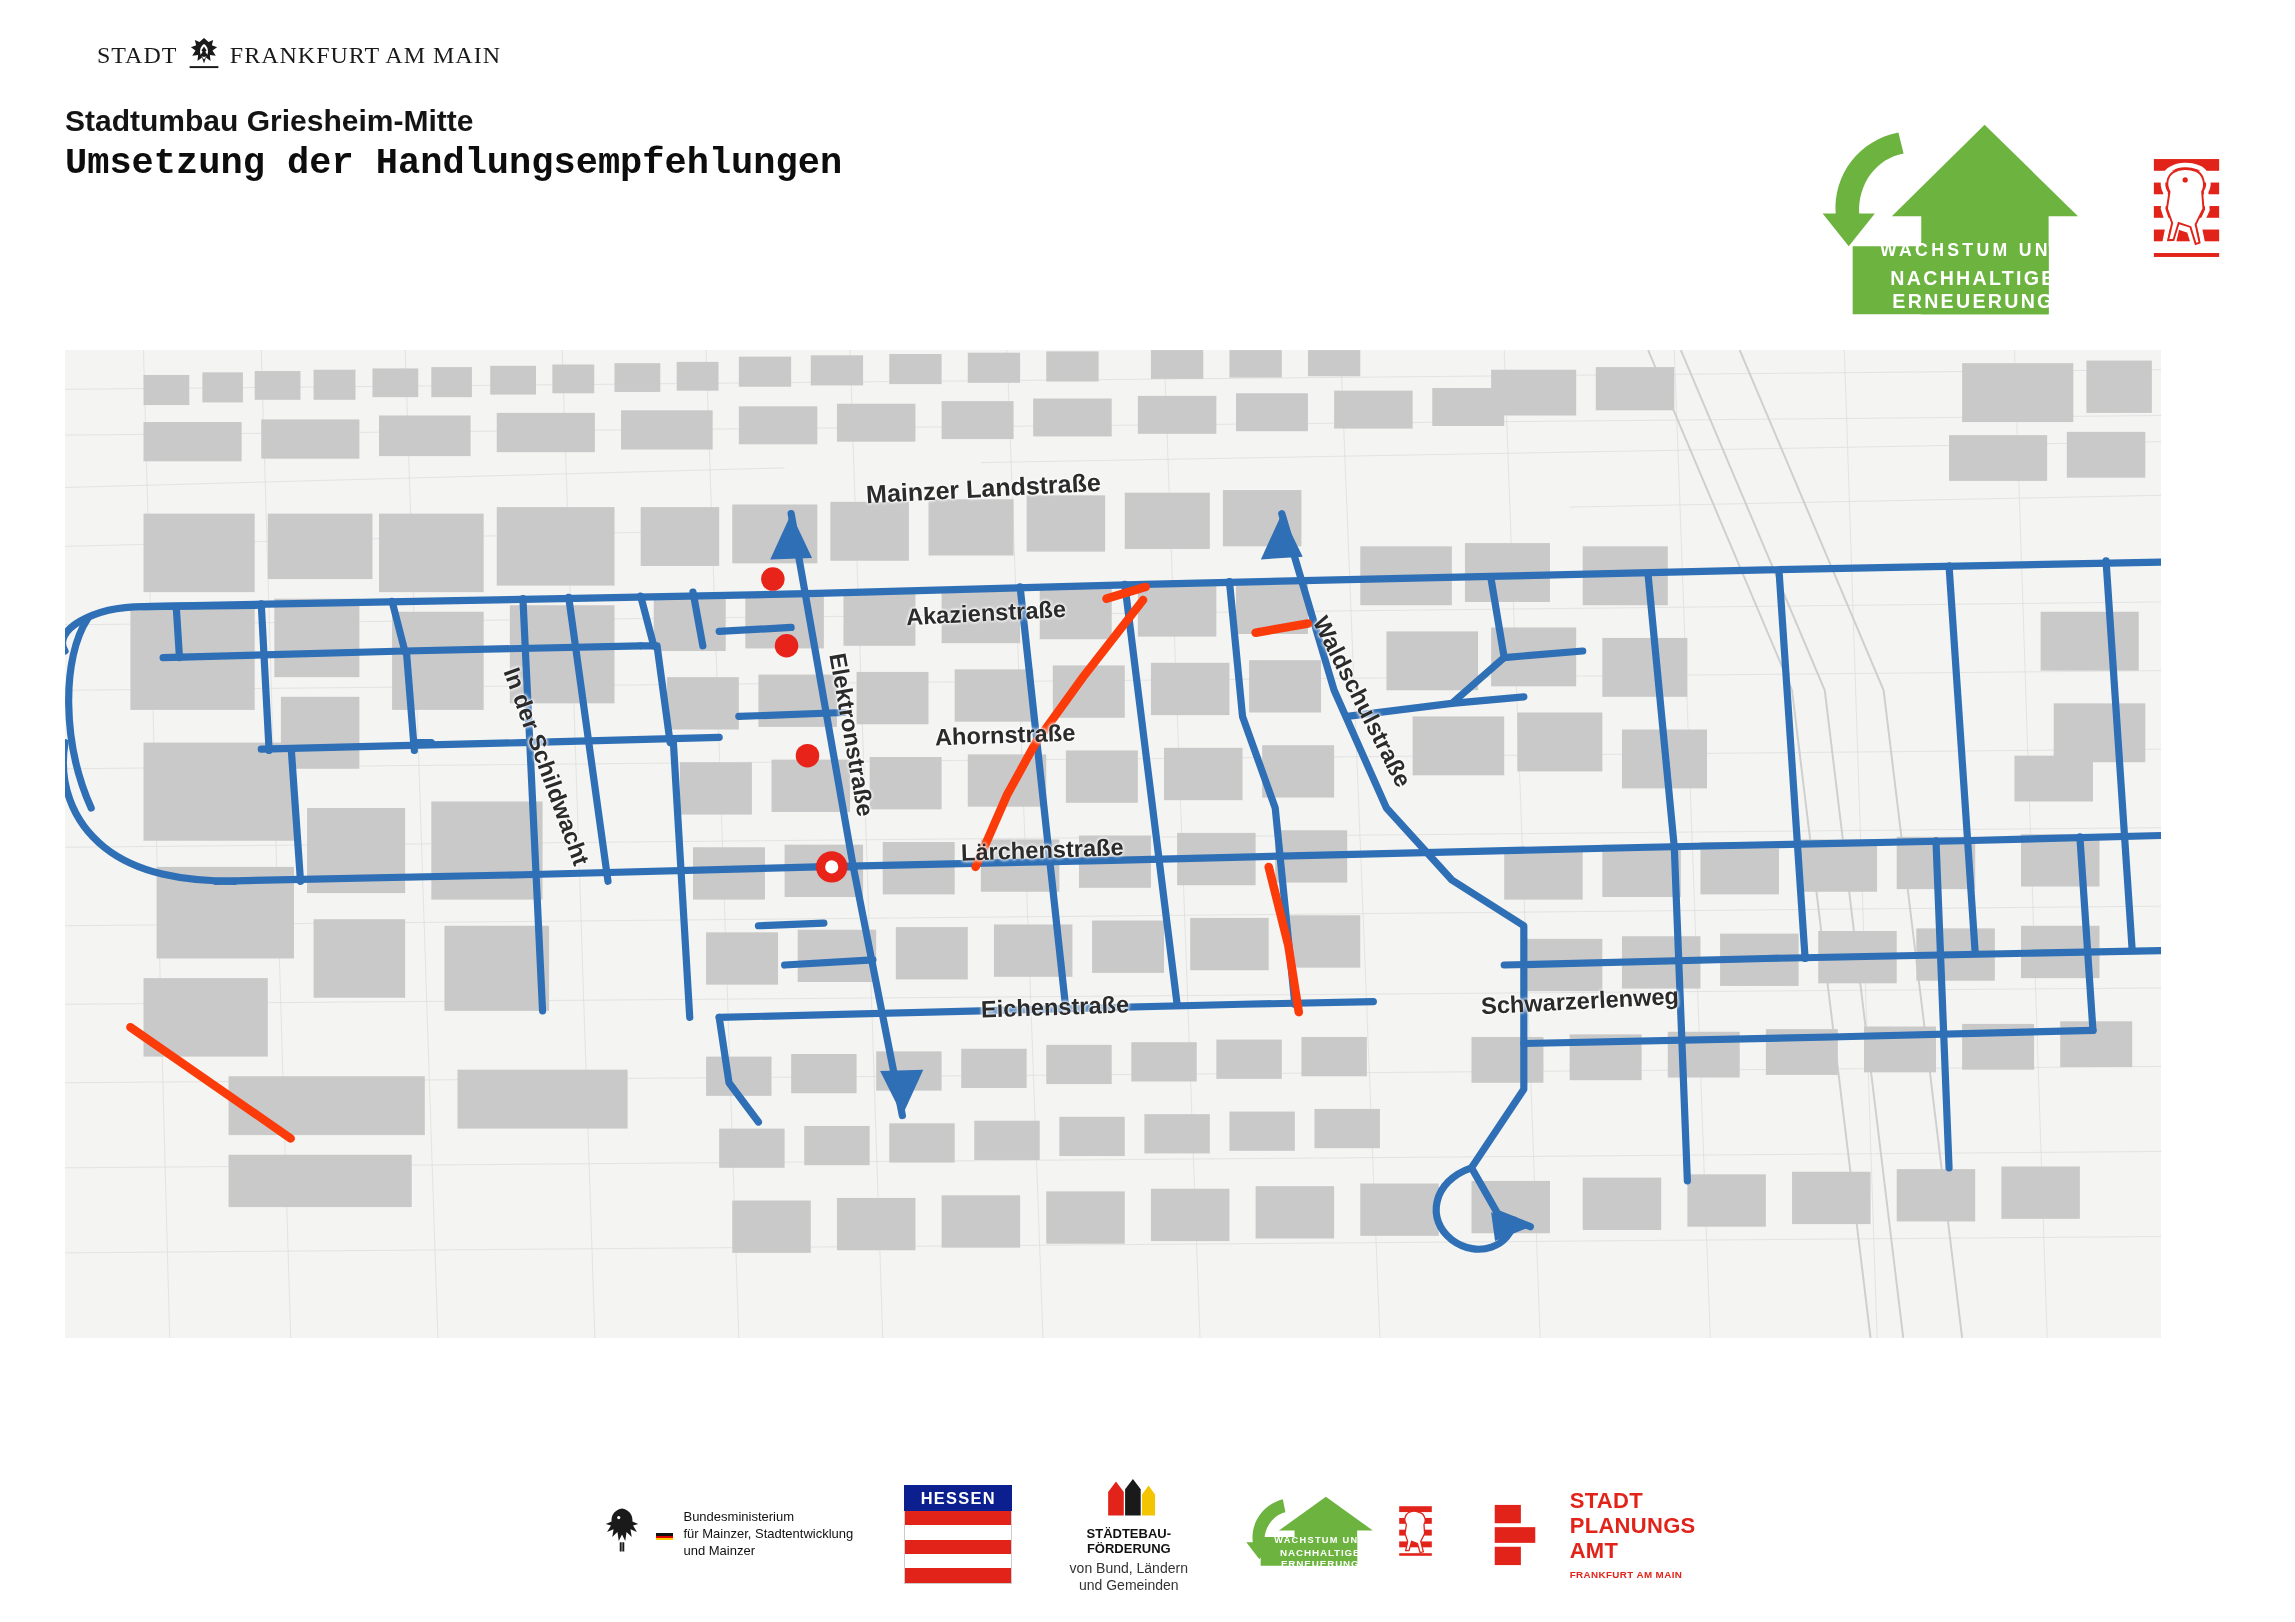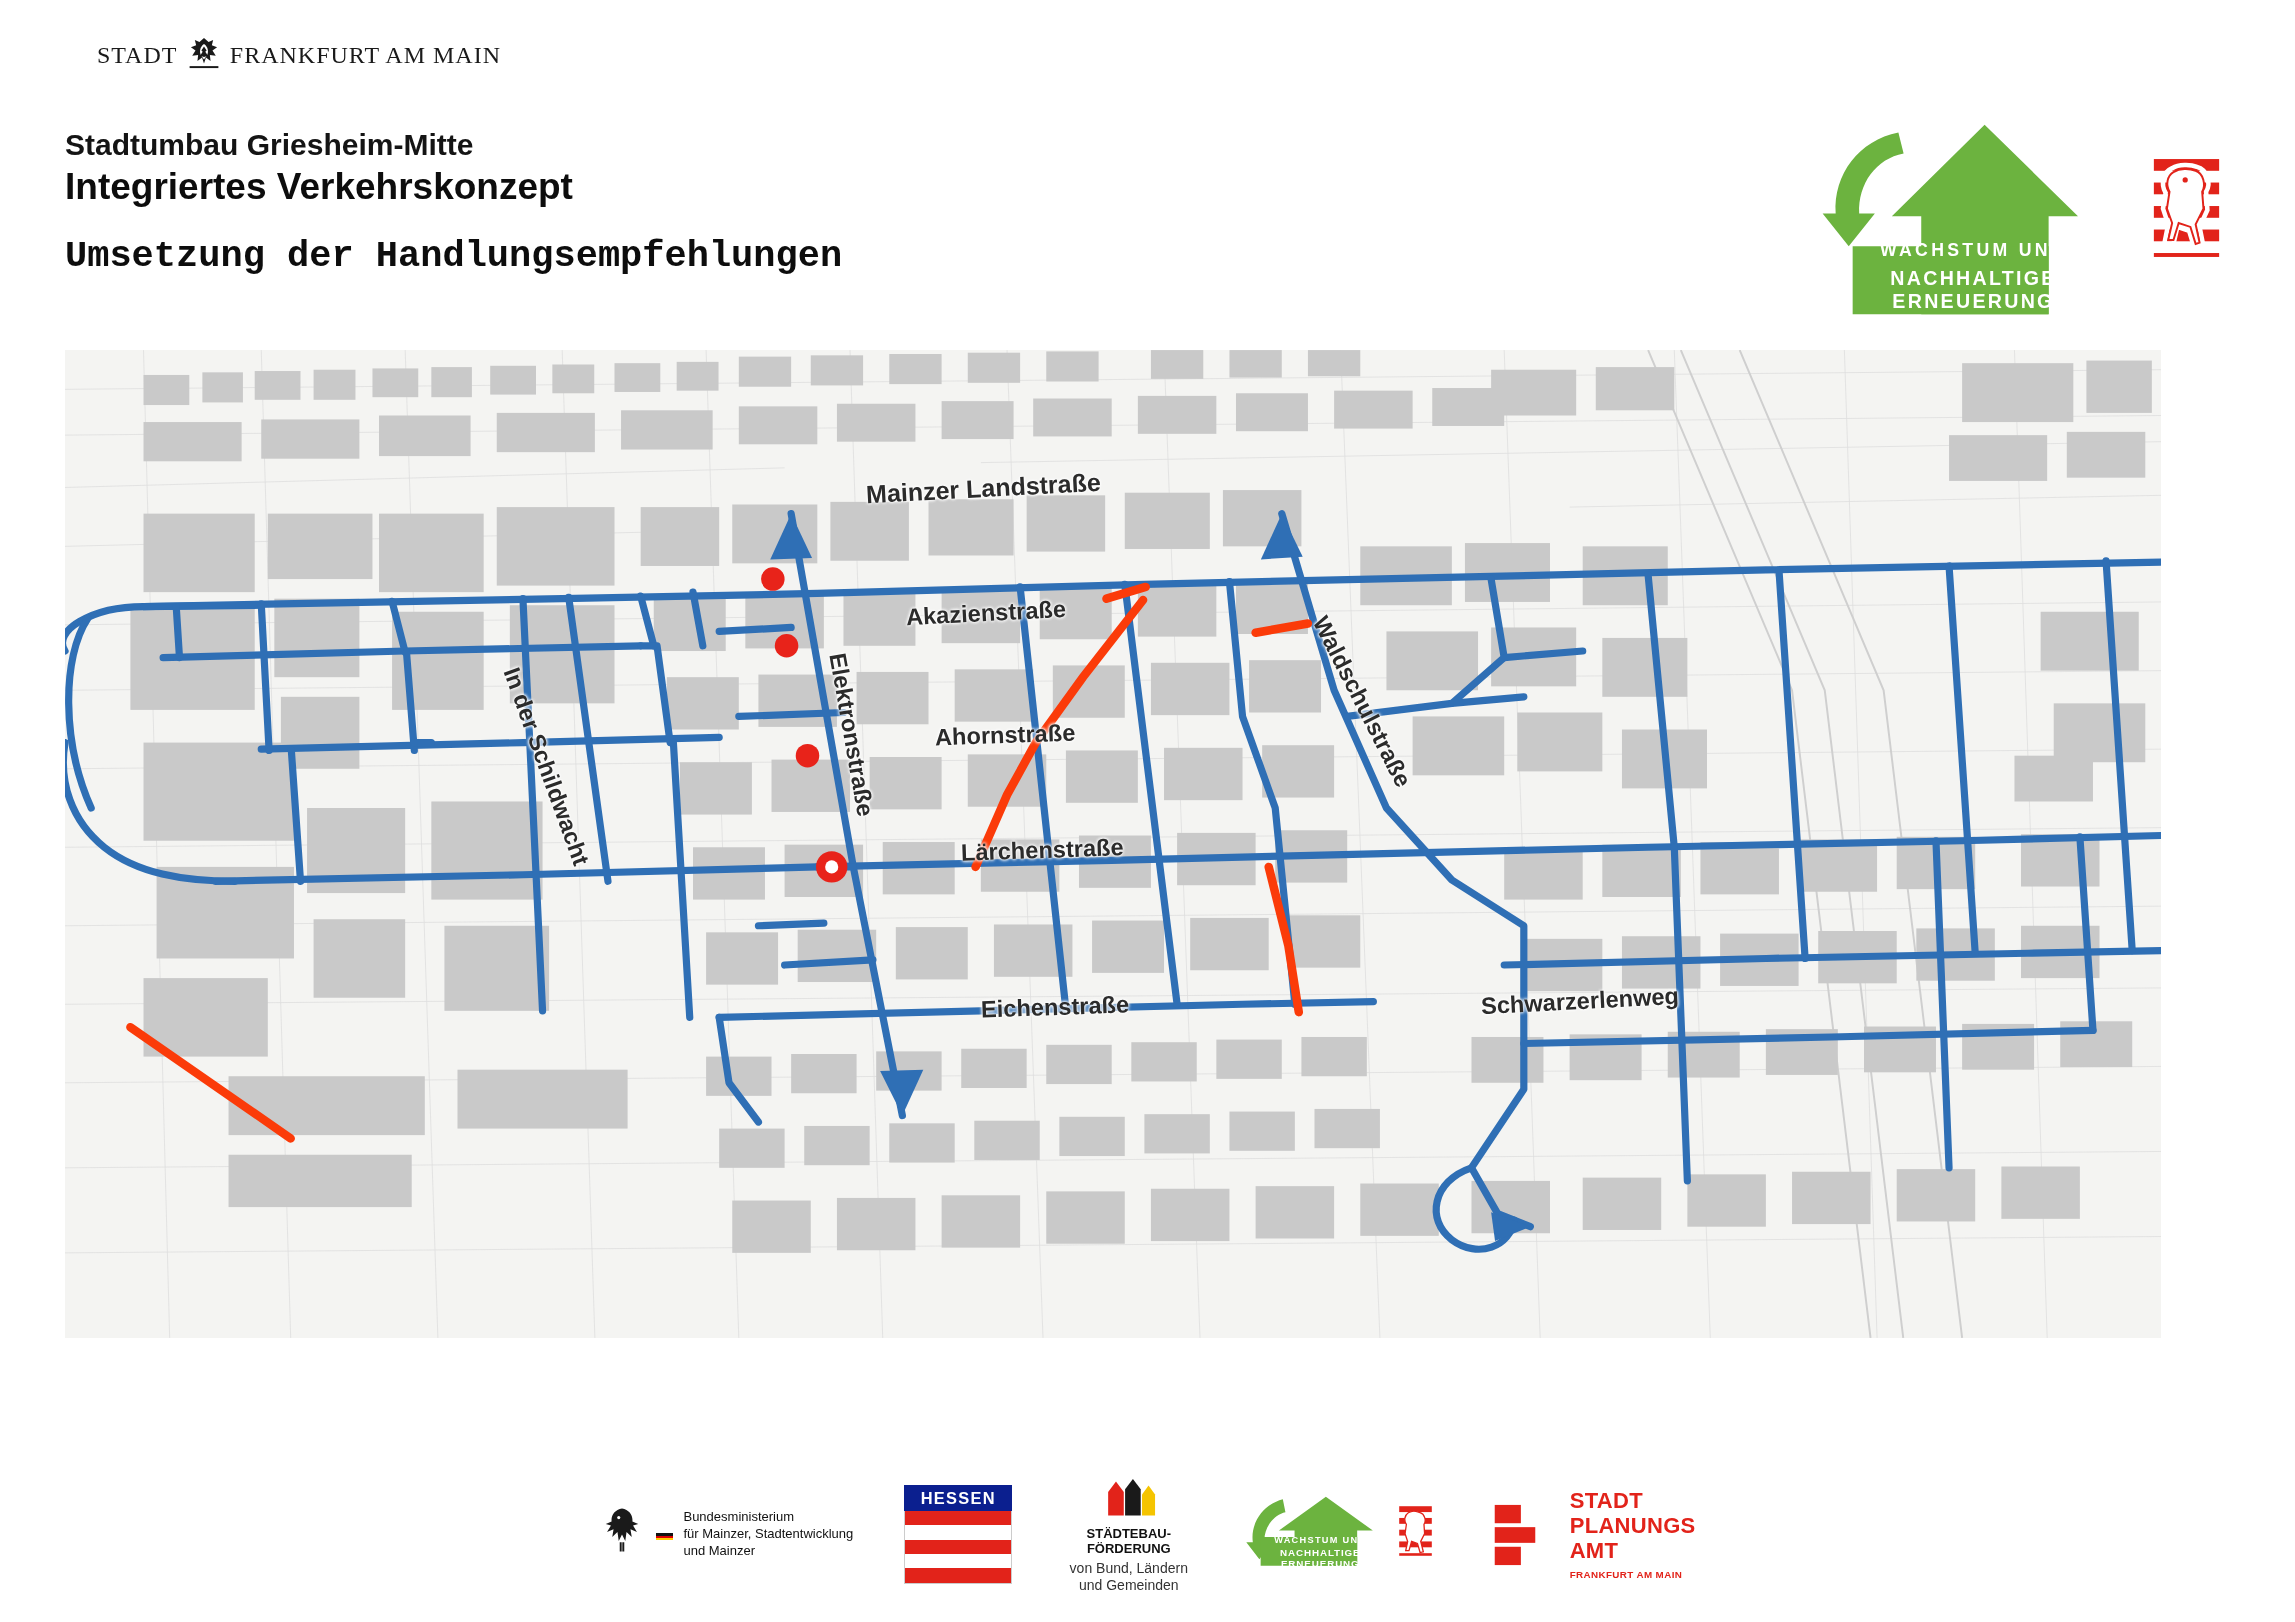--- a/index.html
+++ b/index.html
@@ -36,21 +36,21 @@
   .eagle {
     width: 34px;
     height: 38px;
     flex: 0 0 auto;
   }
 
   
   .head-block {
     position: absolute;
     left: 65px;
-    top: 128px;
+    top: 104px;
     width: 1505px;
   }
   .head-sub {
     font-size: 30px;
     font-weight: bold;
     color: #141414;
     line-height: 1.15;
     margin: 0 0 3.9px 0;
   }
   .head-main {
@@ -184,21 +184,20 @@
     <path d="M26 3 L33 9 L40 6 L38 14 L46 17 L39 22 L44 30 L35 29 L36 38 L29 33 L26 42 L23 33 L16 38 L17 29 L8 30 L13 22 L6 17 L14 14 L12 6 L19 9 Z" fill="#1a1a1a"></path>
     <path d="M26 12 C20 16 18 24 22 30 L26 36 L30 30 C34 24 32 16 26 12 Z" fill="#ffffff"></path>
     <path d="M26 16 L22 22 L24 24 L20 30 L26 32 L32 30 L28 24 L30 22 Z" fill="#1a1a1a"></path>
     <rect x="4" y="46" width="44" height="3" fill="#1a1a1a"></rect>
   </svg>
   <span class="word">Frankfurt am Main</span>
 </div>
 
 <div class="head-block">
   <div class="head-sub">Stadtumbau Griesheim-Mitte</div>
-  <div class="head-main">Integriertes Verkehrskonzept</div>
   <div class="head-main2">Umsetzung der Handlungsempfehlungen</div>
 </div>
 
 <div class="growth-logo">
   <svg class="growth-green" viewBox="0 0 470 330">
     <path d="M252 10 L395 150 L350 150 L350 300 L155 300 L155 150 L110 150 Z" fill="#6cb33f"></path>
     <path d="M120 22 C60 34 20 86 24 146 L4 146 L44 196 L84 146 L60 146 C58 100 86 62 128 54 Z" fill="#6cb33f"></path>
     <path d="M50 196 L50 300 L350 300 L350 196 Z" fill="#6cb33f"></path>
   </svg>
   <div class="growth-text">

